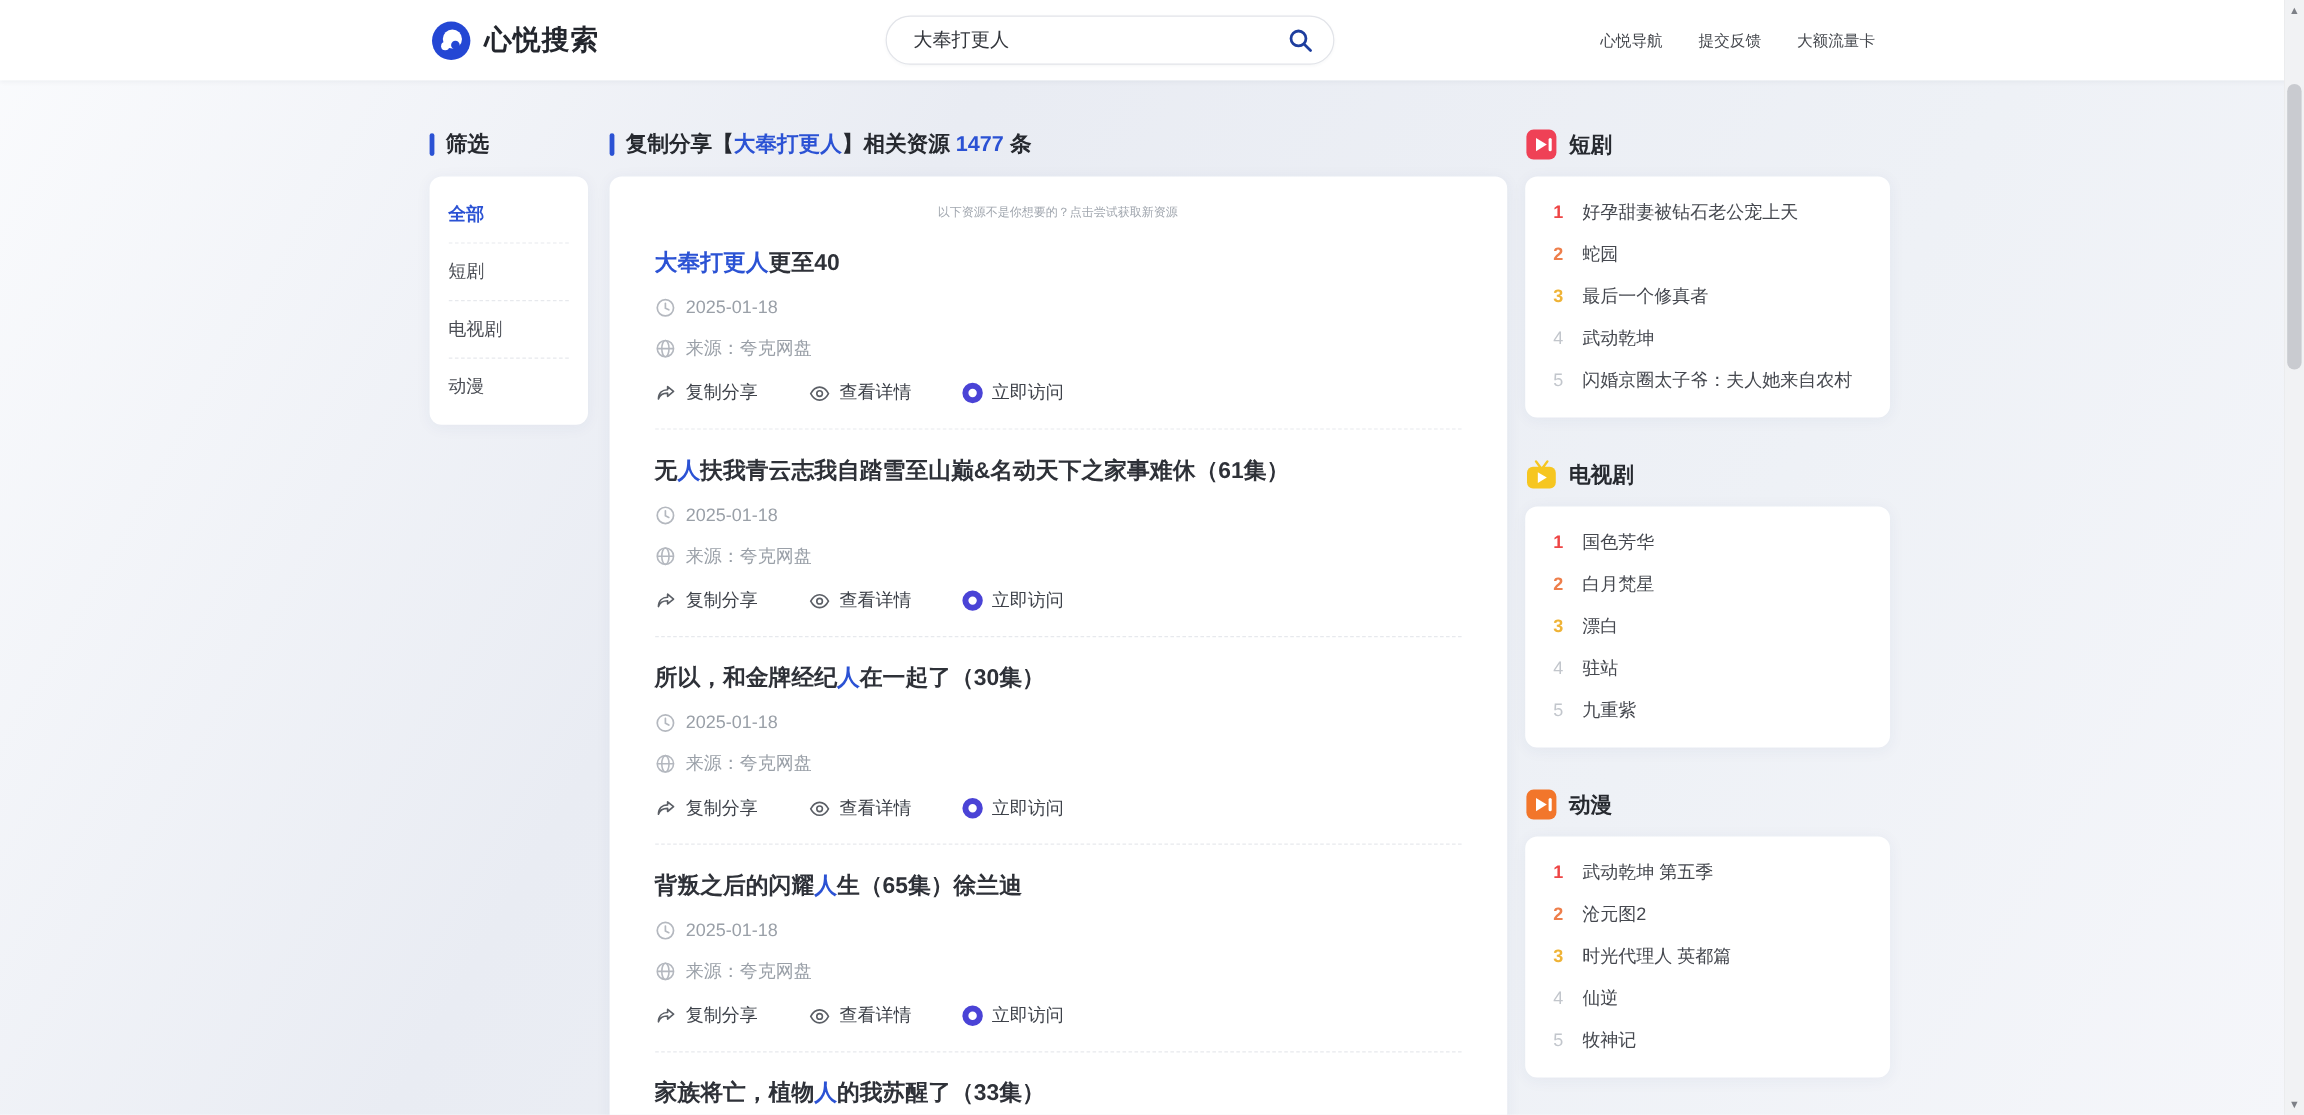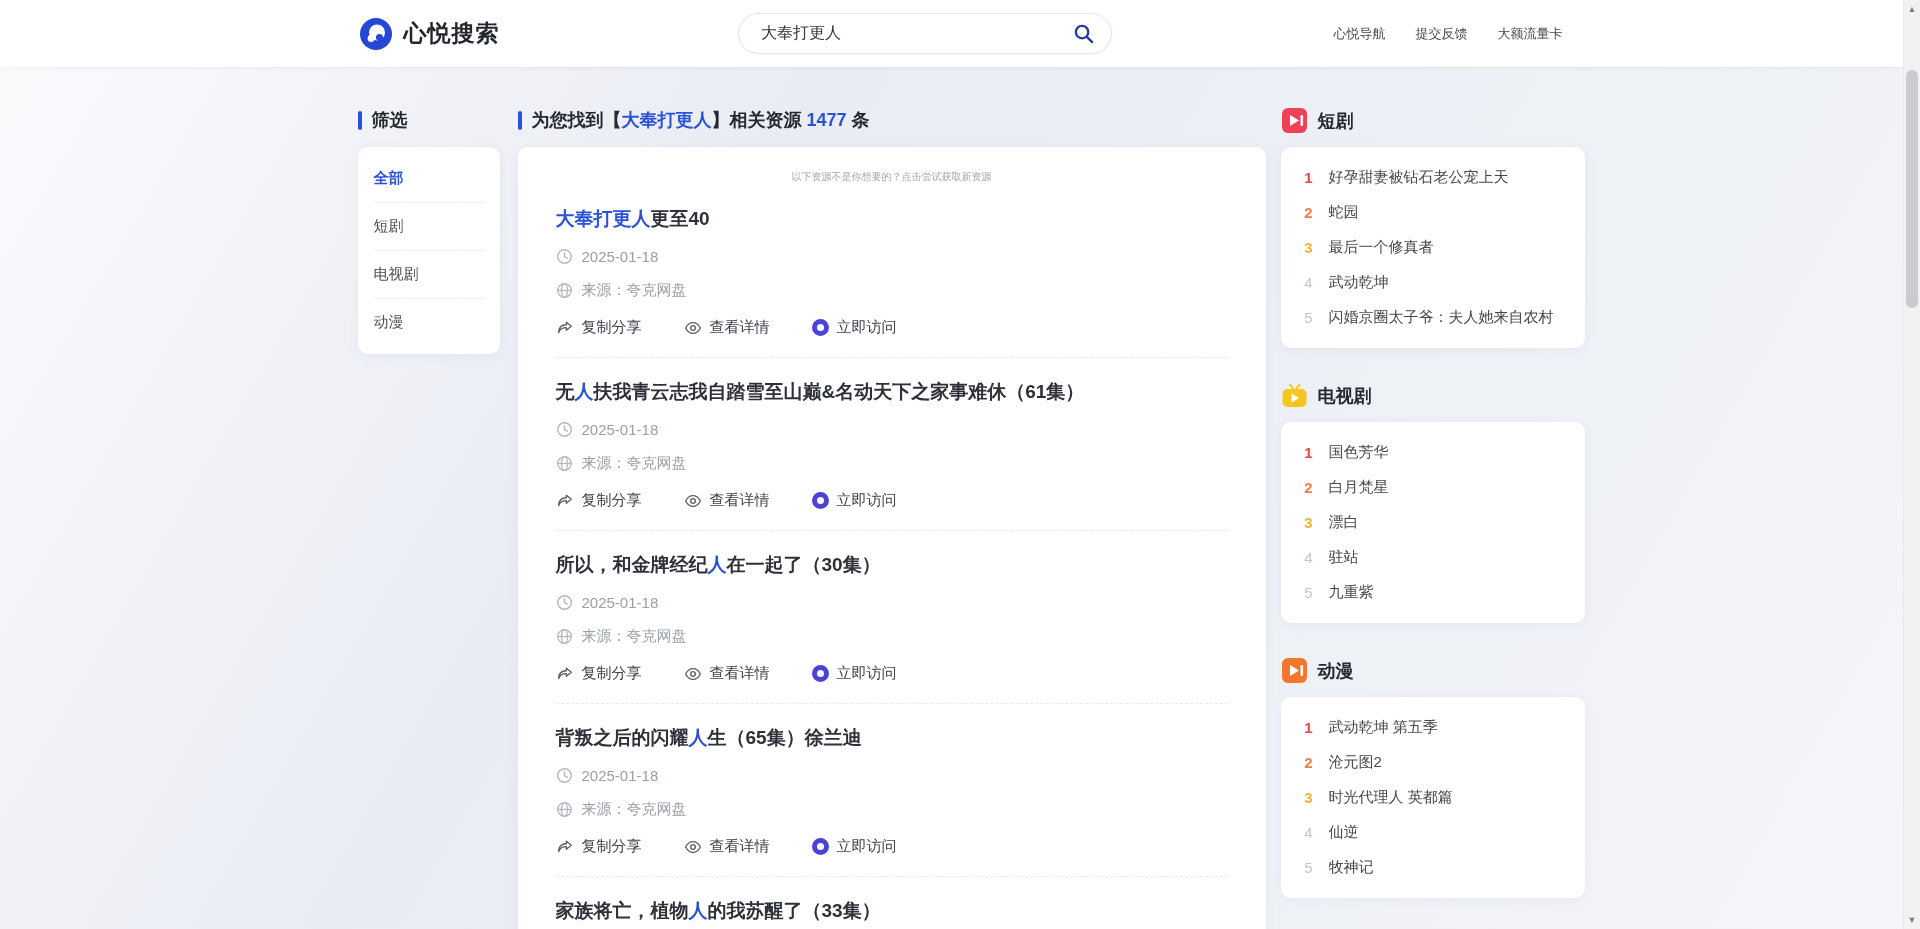--- a/index.html
+++ b/index.html
@@ -41,21 +41,21 @@
   .search-btn{ border:none; background:transparent; cursor:pointer; padding:4px 10px; display:flex; align-items:center; }
   .search-btn svg{ width:23px; height:23px; }
   nav{ width:300px; flex:none; display:flex; justify-content:flex-end; gap:30px; }
   nav a{ font-size:13px; color:#45484e; text-decoration:none; cursor:pointer; white-space:nowrap; }
 
   
   .container{
     width:1205px; margin:0 auto; padding-top:40px;
     display:flex; gap:18px; align-items:flex-start;
   }
-  .left-col{ width:142px; flex:none; }
+  .left-col{ width:132px; flex:none; }
   .main-col{ width:748px; flex:none; }
   .right-col{ width:304px; flex:none; margin-left:-3px; }
 
   .col-header{ display:flex; align-items:center; margin-bottom:14px; height:26px; }
   .blue-bar{ width:4px; height:19px; background:var(--accent); border-radius:2px; margin-right:10px; flex:none; }
   .col-title{ font-size:18px; font-weight:700; color:#26292f; white-space:nowrap; }
   .col-title .hl{ color:var(--accent); }
 
   .card{
     background:#fff; border-radius:10px;
@@ -170,21 +170,21 @@
       <div class="filter-item active">全部</div>
       <div class="filter-item">短剧</div>
       <div class="filter-item">电视剧</div>
       <div class="filter-item">动漫</div>
     </div>
   </aside>
 
   <main class="main-col">
     <div class="col-header">
       <span class="blue-bar"></span>
-      <span class="col-title"><span>为您找到【</span><span class="hl">大奉打更人</span><span>】相关资源 </span><span class="hl">1477</span><span> 条</span></span>
+      <span class="col-title"><span>复制分享【</span><span class="hl">大奉打更人</span><span>】相关资源 </span><span class="hl">1477</span><span> 条</span></span>
     </div>
     <div class="card results-card">
       <div class="refresh-hint">以下资源不是你想要的？点击尝试获取新资源</div>
       <div id="result-list">
   <div class="result-item">
     <div class="result-title"><span class="hl">大奉打更人</span><span>更至40</span></div>
     <div class="meta-row">
       <svg viewBox="0 0 18 18" fill="none" stroke="#b4b8bf" stroke-width="1.5" stroke-linecap="round">
         <circle cx="9" cy="9" r="7.2"></circle>
                 <polyline points="9,5 9,9.3 12,10.8"></polyline>

